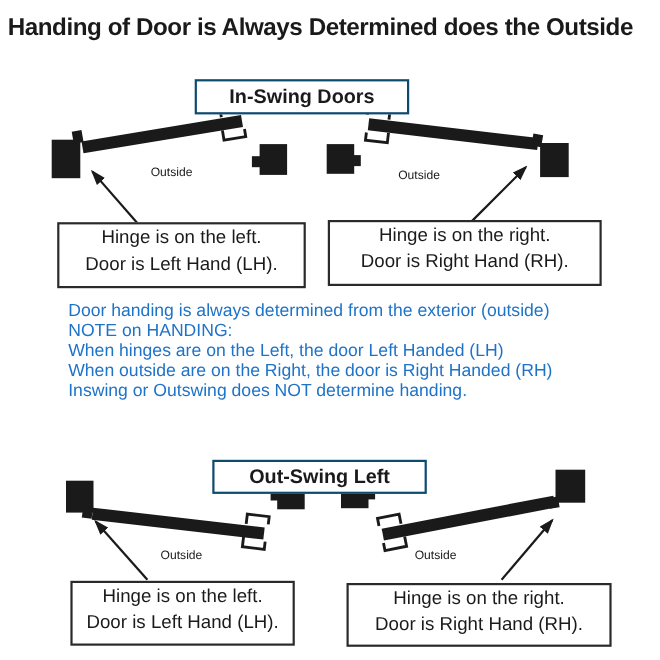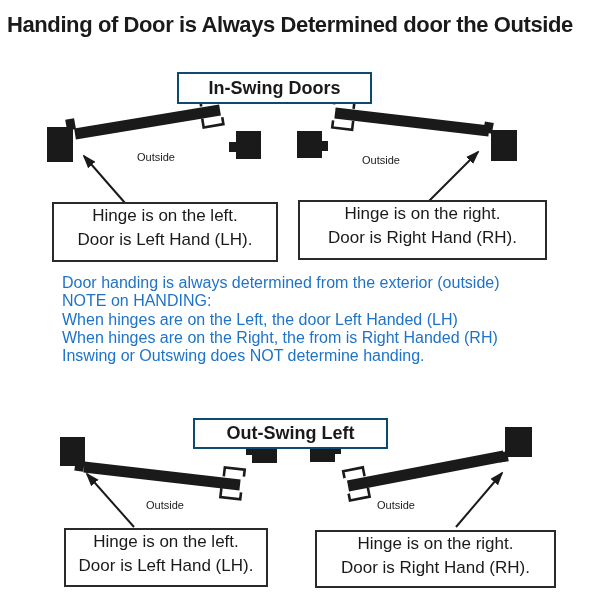--- a/index.html
+++ b/index.html
@@ -93,21 +93,21 @@
       <rect x="505" y="427" width="27" height="30"></rect>
       <rect x="499" y="452" width="9" height="10" transform="rotate(-9 503 457)"></rect>
       <line x1="348" y1="486" x2="504" y2="456" stroke="#1a1a1a" stroke-width="11"></line>
       <use href="#door-handle" xlink:href="#door-handle" transform="translate(351,485) rotate(-11.2) scale(-1,1)"></use>
       <rect x="310" y="435" width="25" height="27"></rect>
       <rect x="333" y="443" width="8" height="11"></rect>
       <line x1="456" y1="527" x2="502" y2="473" stroke="#1a1a1a" stroke-width="2" marker-end="url(#ah)"></line>
     </g>
   </svg>
 
-  <div class="abs title">Handing of Door is Always Determined door the Outside</div>
+  <div class="abs title">Handing of Door is Always Determined does the Outside</div>
 
   <div class="abs header-box hb1">
     <span>In-Swing Doors</span>
   </div>
 
   <div class="abs outside o-isl">Outside</div>
   <div class="abs outside o-isr">Outside</div>
 
   <div class="abs caption-box cb1">
     <div>Hinge is on the left.</div>
@@ -115,21 +115,21 @@
   </div>
   <div class="abs caption-box cb2">
     <div>Hinge is on the right.</div>
     <div>Door is Right Hand (RH).</div>
   </div>
 
   <div class="abs note">
     <div>Door handing is always determined from the exterior (outside)</div>
     <div>NOTE on HANDING:</div>
     <div>When hinges are on the Left, the door Left Handed (LH)</div>
-    <div>When hinges are on the Right, the from is Right Handed (RH)</div>
+    <div>When outside are on the Right, the door is Right Handed (RH)</div>
     <div>Inswing or Outswing does NOT determine handing.</div>
   </div>
 
   <div class="abs header-box hb2">
     <span>Out-Swing Left</span>
   </div>
 
   <div class="abs outside o-osl">Outside</div>
   <div class="abs outside o-osr">Outside</div>
 

